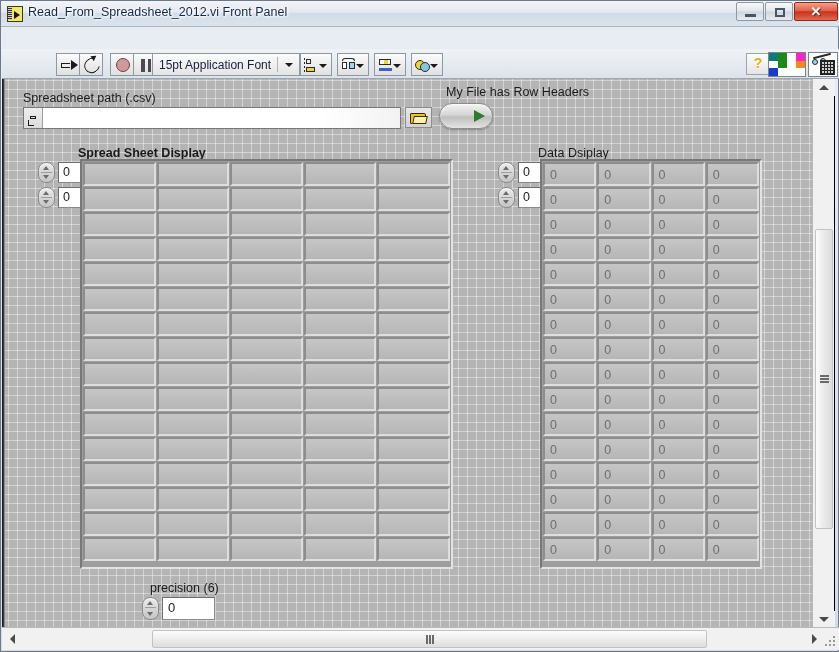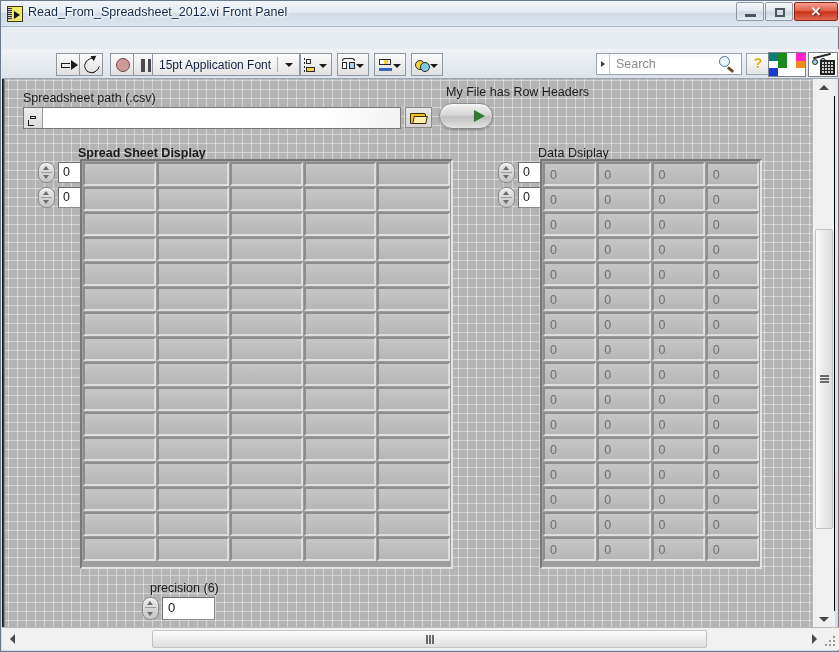--- a/index.html
+++ b/index.html
@@ -779,25 +779,20 @@
         <div class="tb-drop">
           <span class="mini-glyph g-size"></span>
           <span class="caret"></span>
         </div>
         <div class="tb-drop">
           <span class="mini-glyph g-reorder"></span>
           <span class="caret"></span>
         </div>
       </div>
 
-      <div class="search-box" style="left:594px; width:146px;">
-        <span class="search-arrow"></span>
-        <span class="search-ph">Search</span>
-        <span class="ic-magnifier"></span>
-      </div>
 
       <div class="help-btn" style="left:744px;">
         <span>?</span>
       </div>
 
       <div class="palette" style="left:766px;">
         <span style="background:#0f7a7a"></span>
         <span style="background:#1a8a1a"></span>
         <span style="background:#ffffff"></span>
         <span style="background:#ff22c8"></span>

